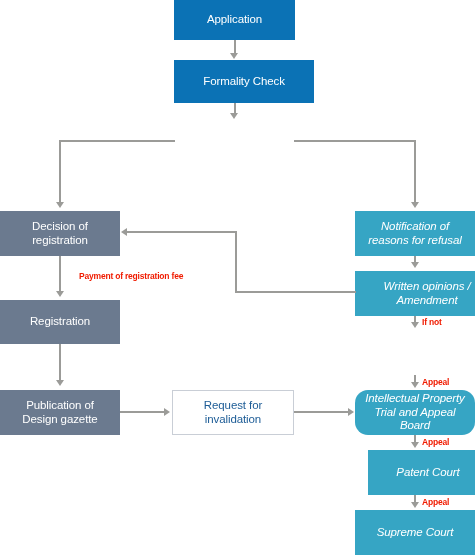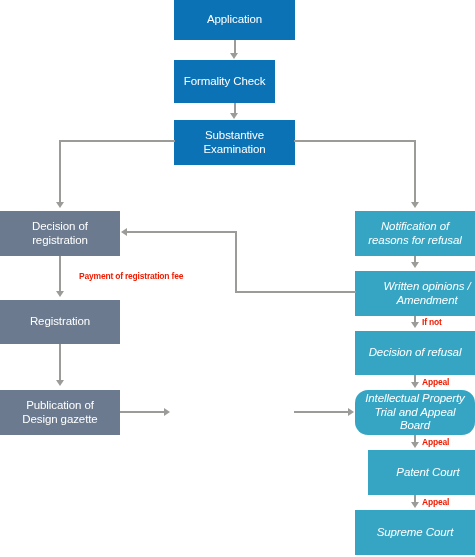--- a/index.html
+++ b/index.html
@@ -75,27 +75,25 @@
 </head>
 <body>
 
 <div id="canvas">
 
   <div class="node blue" style="left:174px; top:0px; width:121px; height:40px;">Application</div>
 
   <div class="ln v" style="left:233.5px; top:40px; height:14px;"></div>
   <div class="ah" style="left:230px; top:53px;"></div>
 
-  <div class="node blue" style="left:174px; top:60px; width:101px; height:43px;">Formality Check</div>
+  <div class="node blue" style="left:174px; top:60px; width:140px; height:43px;">Formality Check</div>
 
   <div class="ln v" style="left:233.5px; top:103px; height:11px;"></div>
   <div class="ah" style="left:230px; top:113px;"></div>
 
-  <div class="node blue" style="left:174px; top:120px; width:121px; height:45px;">Substantive
-Examination</div>
 
   <div class="ln h" style="left:59px; top:140px; width:116px;"></div>
   <div class="ln v" style="left:59px; top:140px; height:63px;"></div>
   <div class="ah" style="left:55.5px; top:202px;"></div>
 
   <div class="ln h" style="left:294px; top:140px; width:122px;"></div>
   <div class="ln v" style="left:414px; top:140px; height:63px;"></div>
   <div class="ah" style="left:410.5px; top:202px;"></div>
 
   <div class="node slate" style="left:0px; top:211px; width:120px; height:45px;">Decision of
@@ -109,20 +107,22 @@
 
   <div class="ln v" style="left:59px; top:344px; height:37px;"></div>
   <div class="ah" style="left:55.5px; top:380px;"></div>
 
   <div class="node slate" style="left:0px; top:390px; width:120px; height:45px;">Publication of
 Design gazette</div>
 
   <div class="ln h" style="left:120px; top:411px; width:46px;"></div>
   <div class="ah right" style="left:164px; top:408px;"></div>
 
+  <div class="node white" style="left:172px; top:390px; width:122px; height:45px;">Request for
+invalidation</div>
 
   <div class="ln h" style="left:294px; top:411px; width:56px;"></div>
   <div class="ah right" style="left:348px; top:408px;"></div>
 
   <div class="node teal" style="left:355px; top:211px; width:120px; height:45px;">Notification of
 reasons for refusal</div>
 
   <div class="ln v" style="left:414px; top:256px; height:8px;"></div>
   <div class="ah" style="left:410.5px; top:262px;"></div>
 
@@ -131,21 +131,20 @@
 
   <div class="ln h" style="left:235px; top:291px; width:121px;"></div>
   <div class="ln v" style="left:235px; top:231px; height:62px;"></div>
   <div class="ln h" style="left:127px; top:231px; width:110px;"></div>
   <div class="ah left" style="left:121px; top:228px;"></div>
 
   <div class="ln v" style="left:414px; top:316px; height:8px;"></div>
   <div class="ah" style="left:410.5px; top:322px;"></div>
   <div class="rlabel" style="left:422px; top:317px;">If not</div>
 
-  <div class="node teal" style="left:355px; top:331px; width:120px; height:44px;">Decision of refusal</div>
 
   <div class="ln v" style="left:414px; top:375px; height:9px;"></div>
   <div class="ah" style="left:410.5px; top:382px;"></div>
   <div class="rlabel" style="left:422px; top:377px;">Appeal</div>
 
   <div class="node teal" style="left:355px; top:390px; width:120px; height:45px;border-radius:13px;">Intellectual Property
 Trial and Appeal Board</div>
 
   <div class="ln v" style="left:414px; top:435px; height:9px;"></div>
   <div class="ah" style="left:410.5px; top:442px;"></div>

